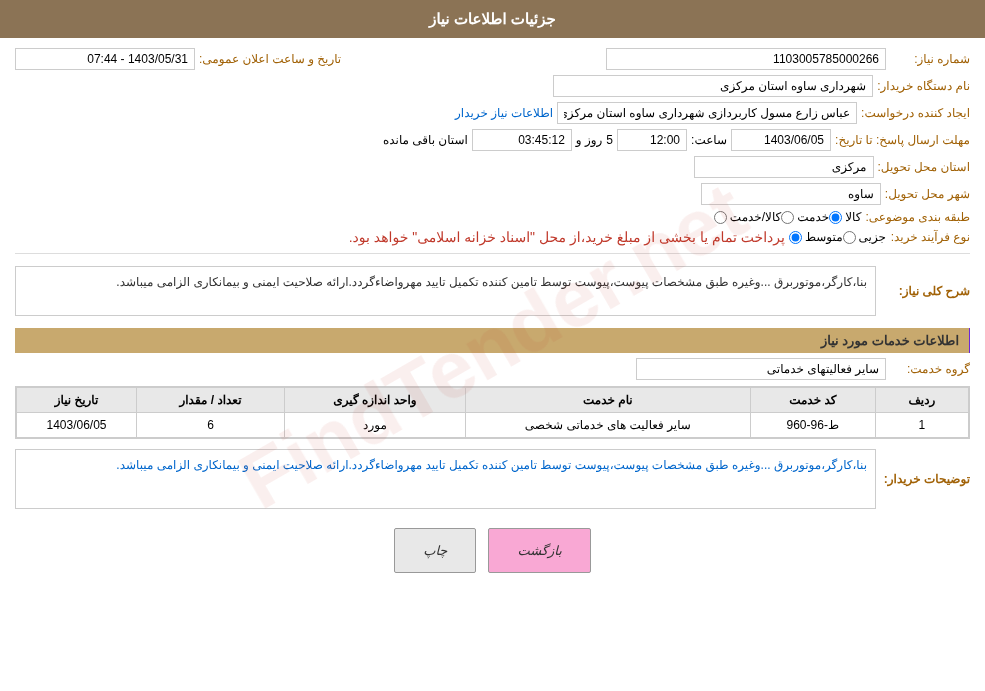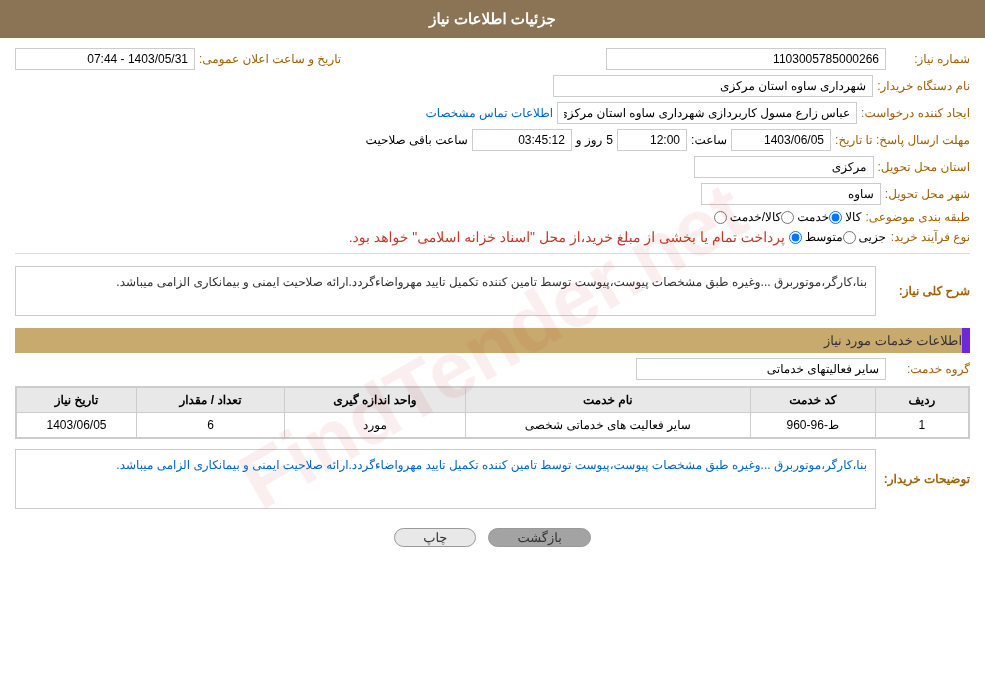--- a/index.html
+++ b/index.html
@@ -22,25 +22,25 @@
       padding: 10px;
       font-size: 15px;
       font-weight: bold;
     }
     .content {
       padding: 10px 15px;
     }
     .section-title {
       background: #c8a96e;
       color: #333;
-      padding: 5px 0;
-      font-weight: normal;
+      padding: 5px 10px;
+      font-weight: bold;
       font-size: 13px;
       margin: 8px 0 5px 0;
-      border-right: 8px solid #6d28d9;
+      border-right: 1px solid #6d28d9;
     }
     .form-label {
       color: #a16207;
       font-size: 12px;
       white-space: nowrap;
       min-width: 80px;
       text-align: right;
     }
     .form-input {
       border: 1px solid #ccc;
@@ -115,33 +115,34 @@
       background: #fff;
       margin: 4px 0;
     }
     .button-row {
       display: flex;
       justify-content: center;
       gap: 12px;
       margin: 15px 0 10px 0;
     }
     .btn {
-      padding: 1px 28px;
+      padding: 14px 28px;
       font-size: 13px;
       font-family: Tahoma, Arial, sans-serif;
       border: 1px solid #999;
       cursor: pointer;
-      border-radius: 12px;
+      border-radius: 2px;
+      font-style: italic;
     }
     .btn-print {
       background: #e8e8e8;
       color: #333;
     }
     .btn-back {
-      background: #a3a3a3;
+      background: #f9a8d4;
       color: #333;
     }
     .watermark {
       position: fixed;
       top: 50%;
       left: 50%;
       transform: translate(-50%, -50%) rotate(-30deg);
       opacity: 0.08;
       font-size: 80px;
       color: #c0392b;
@@ -179,32 +180,32 @@
     </div>
 
     <div class="row-flex">
       <span class="form-label">نام دستگاه خریدار:</span>
       <input type="text" class="form-input" style="width: 320px;" value="شهرداری ساوه استان مرکزی">
     </div>
 
     <div class="row-flex">
       <span class="form-label">ایجاد کننده درخواست:</span>
       <input type="text" class="form-input" style="width: 300px;" value="عباس زارع مسول کاربردازی شهرداری ساوه استان مرکزی">
-      <a class="link-blue" href="#">اطلاعات تماس مشخصات</a>
+      <a class="link-blue" href="#">اطلاعات نیاز خریدار</a>
     </div>
 
     <div class="row-flex">
       <span class="form-label">مهلت ارسال پاسخ: تا تاریخ:</span>
       <input type="text" class="form-input small" value="1403/06/05" style="">
       <span>ساعت:</span>
       <input type="text" class="form-input xsmall" value="12:00" style="">
       <span>5</span>
       <span>روز و</span>
       <input type="text" class="form-input small" value="03:45:12" style="">
-      <span>ساعت باقی صلاحیت</span>
+      <span>استان باقی مانده</span>
     </div>
 
     <div class="row-flex">
       <span class="form-label">استان محل تحویل:</span>
       <input type="text" class="form-input medium" value="مرکزی" style="">
     </div>
 
     <div class="row-flex">
       <span class="form-label">شهر محل تحویل:</span>
       <input type="text" class="form-input medium" value="ساوه" style="">

